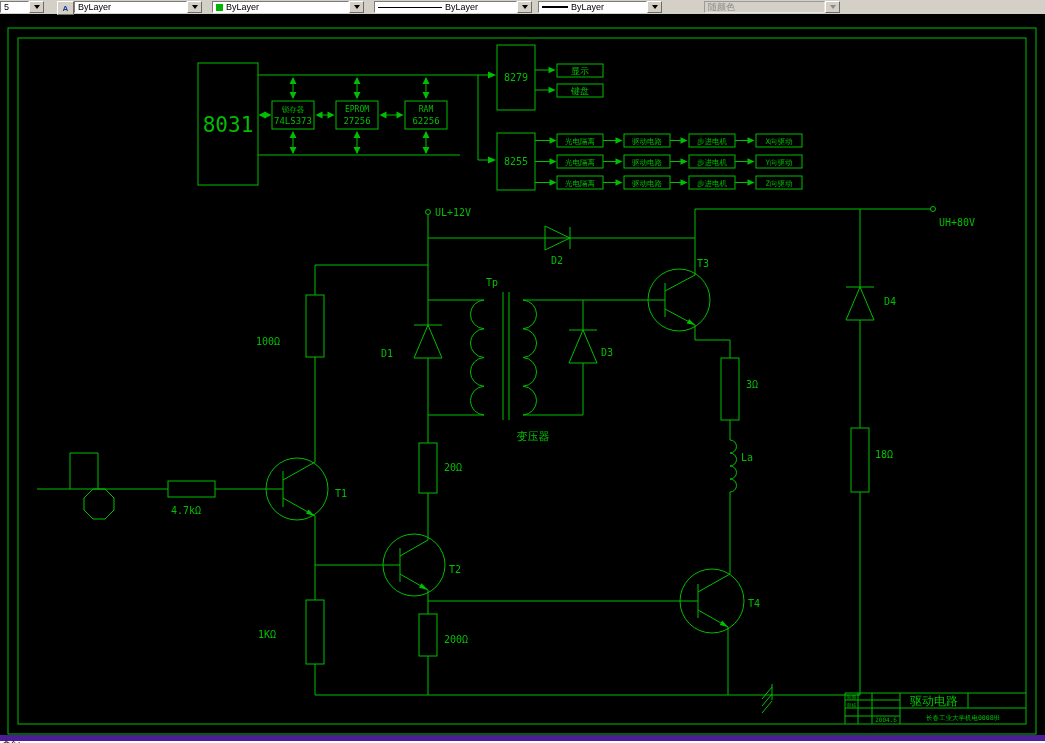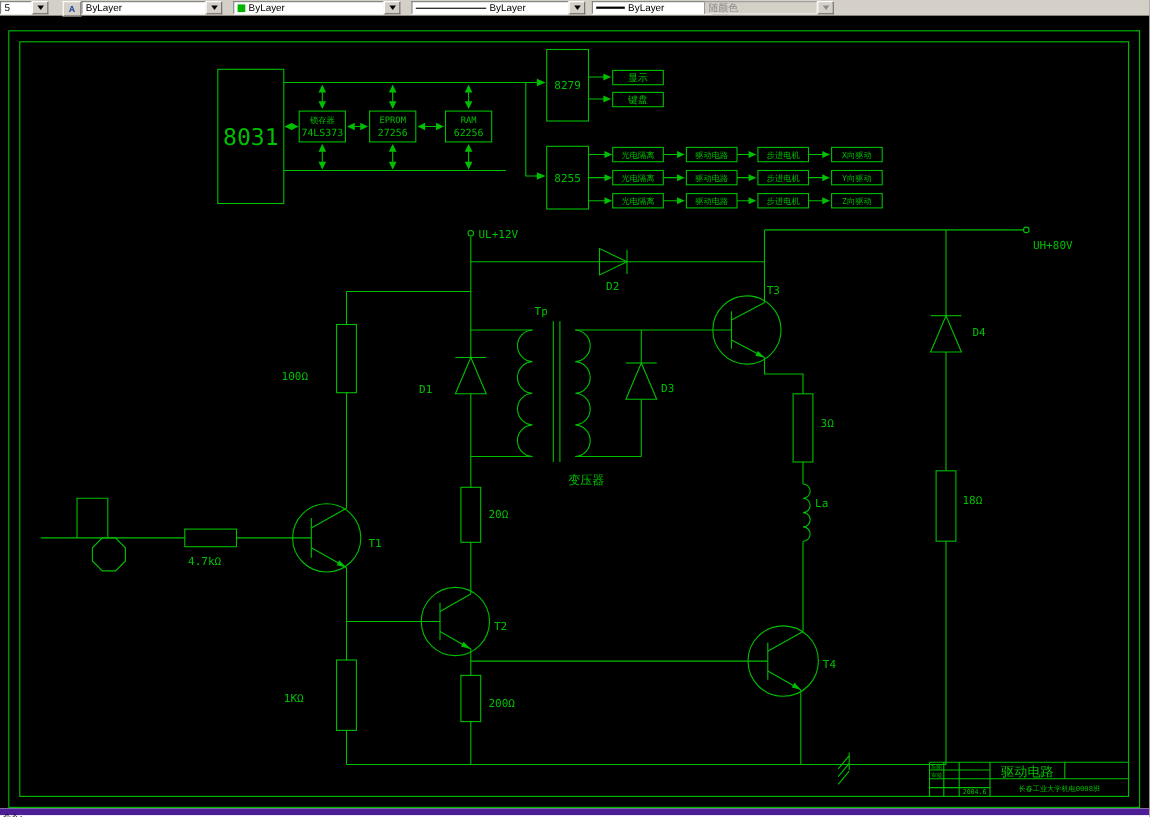--- a/index.html
+++ b/index.html
@@ -69,21 +69,21 @@
       </div>
       <div class="btn"></div>
     </div>
     <div class="combo" style="left:538px;width:124px">
       <div class="field">
         <span class="lwline"></span>
         <span>ByLayer</span>
       </div>
       <div class="btn"></div>
     </div>
-    <div class="combo disabled" style="left:640px;width:118px">
+    <div class="combo disabled" style="left:704px;width:136px">
       <div class="field">
           <span>随颜色</span>
         </div>
       <div class="btn"></div>
     </div>
   </div>
 
   <div class="canvas">
   <svg width="1045" height="743" viewBox="0 0 1045 743">
 

